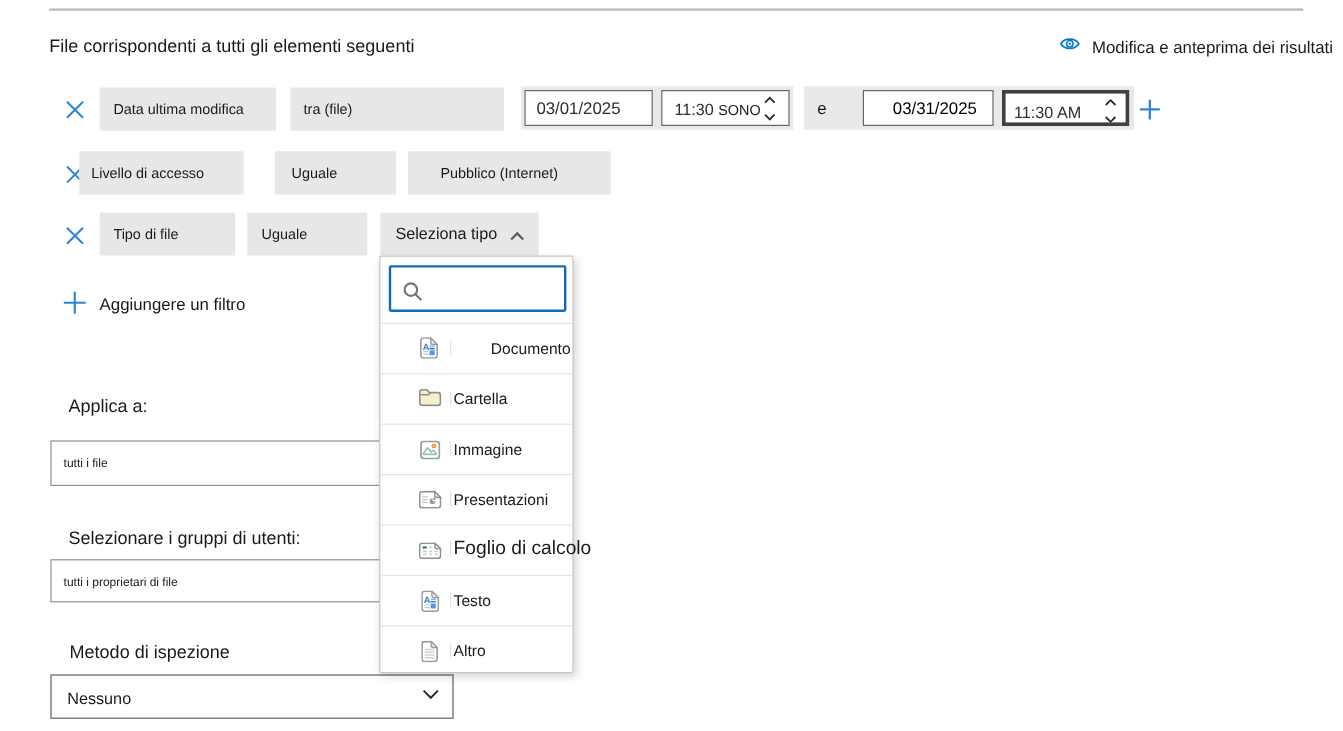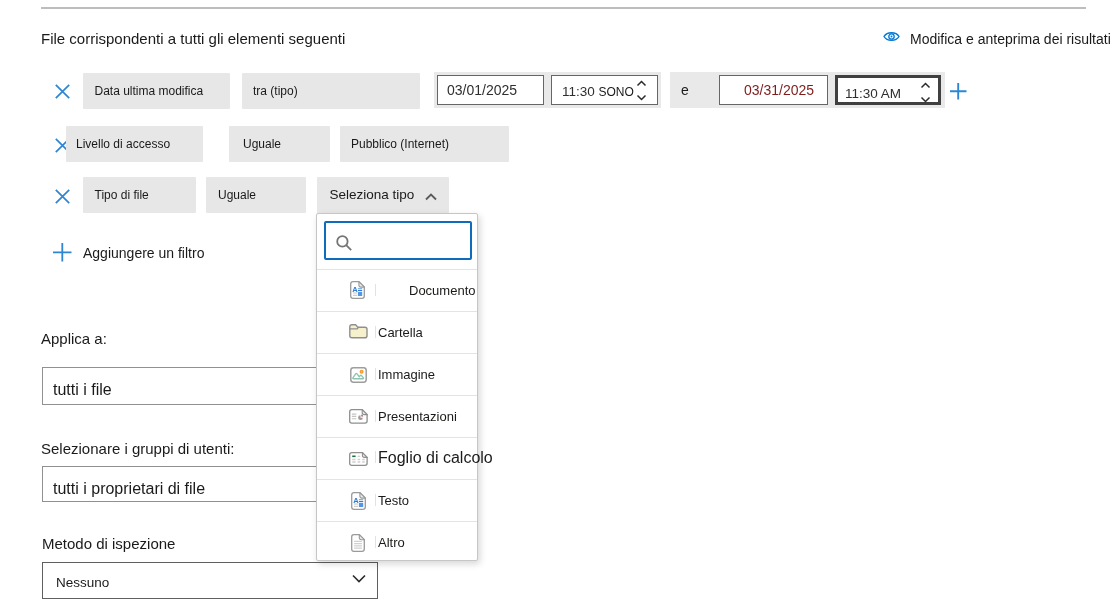--- a/index.html
+++ b/index.html
@@ -1,22 +1,22 @@
 <!DOCTYPE html>
 <html><head>
 <meta charset="utf-8">
 <style>
 * { margin:0; padding:0; box-sizing:border-box; }
 html,body { width:1119px; height:609px; background:#fff; font-family:"Liberation Sans", sans-serif; color:#1a1a1a; overflow:hidden; }
 .abs { position:absolute; }
 .gbtn { position:absolute; background:#e7e7e7; height:36px; display:flex; align-items:center; font-size:12px; color:#1a1a1a; border-radius:1px; }
 .xic { position:absolute; }
-.lbl { position:absolute; font-size:15px; color:#1a1a1a; }
+.lbl { position:absolute; font-size:15px; color:#1a1a1a;margin-left:16px; }
 .inpt { position:absolute; background:#fff; border:1px solid #919191; }
-.itxt { position:absolute; font-size:16px; color:#1a1a1a; }
+.itxt { position:absolute; font-size:10px; color:#1a1a1a; }
 .sep { position:absolute; left:0; width:100%; height:1px; background:#e3e3e3; }
 .item-txt { position:absolute; left:61px; font-size:13px; color:#1b1a19; white-space:nowrap; }
 .vline { position:absolute; left:58px; width:1px; height:12px; background:#e2e2e2; }
 </style>
 </head>
 <body>
 
 <div class="abs" style="left:41px; top:7px; width:1045px; height:1.5px; background:#bdbdbd;"></div>
 
 <div class="abs" style="left:41px; top:30px; font-size:15px;">File corrispondenti a tutti gli elementi seguenti</div>
@@ -25,53 +25,53 @@
   <path d="M1 6.5 C4 1.4 13 1.4 16 6.5 C13 11.6 4 11.6 1 6.5 Z" fill="none" stroke="#0078d4" stroke-width="1.4"></path>
   <circle cx="8.5" cy="6.5" r="2.7" fill="none" stroke="#0078d4" stroke-width="1.3"></circle>
   <circle cx="8.5" cy="6.5" r="1" fill="#0078d4"></circle>
 </svg>
 <div class="abs" style="left:910px; top:31px; font-size:14px;">Modifica e anteprima dei risultati</div>
 
 <svg class="xic" style="left:55px; top:84px;" width="15" height="15" viewBox="0 0 15 15">
     <path d="M0.8 0.8 L14.2 14.2 M14.2 0.8 L0.8 14.2" stroke="#2e86d2" stroke-width="1.7" fill="none"></path>
   </svg>
 <div class="gbtn" style="left:82.5px; top:72.5px; width:147.5px; padding-left:12px;">Data ultima modifica</div>
-<div class="gbtn" style="left:242px; top:72.5px; width:178px; padding-left:11px;">tra (tipo)</div>
+<div class="gbtn" style="left:242px; top:72.5px; width:178px; padding-left:11px;">tra (file)</div>
 
 <div class="abs" style="left:434px; top:72px; width:227px; height:36px; background:#e9e9e9;"></div>
 <div class="abs" style="left:437px; top:75px; width:107px; height:30px; background:#fff; border:1px solid #666; font-size:14px; color:#2f2f2f; display:flex; align-items:center; padding-left:9px;">03/01/2025</div>
 <div class="abs" style="left:551px; top:75px; width:107px; height:30px; background:#fff; border:1px solid #666;">
   <span class="abs" style="left:10px; top:7.5px; font-size:13.5px; color:#2f2f2f;">11:30</span>
   <span class="abs" style="left:46.5px; top:9px; font-size:12px; color:#1a1a1a;">SONO</span>
   <svg class="abs" style="left:84px; top:4px;" width="11" height="21" viewBox="0 0 11 21">
       <path d="M1.5 5.5 L5.5 1.5 L9.5 5.5" fill="none" stroke="#2a2a2a" stroke-width="1.5"></path>
       <path d="M1.5 15.5 L5.5 19.5 L9.5 15.5" fill="none" stroke="#2a2a2a" stroke-width="1.5"></path>
     </svg>
 </div>
 
 <div class="abs" style="left:670px; top:72px; width:275px; height:36px; background:#e9e9e9;"></div>
 <div class="abs" style="left:681px; top:82px; font-size:14px;">e</div>
-<div class="abs" style="left:719px; top:75px; width:109px; height:30px; background:#fff; border:1px solid #666; font-size:14px; color:#7f1d1d; display:flex; align-items:center; padding-left:24px;">03/31/2025</div>
+<div class="abs" style="left:719px; top:75px; width:109px; height:30px; background:#fff; border:1px solid #666; font-size:14px; color:#000000; display:flex; align-items:center; padding-left:24px;">03/31/2025</div>
 <div class="abs" style="left:835px; top:75px; width:106px; height:30px; background:#fff; border:3px solid #404040;">
   <span class="abs" style="left:7px; top:7.5px; font-size:13.5px; color:#2f2f2f;">11:30 AM</span>
   <svg class="abs" style="left:82px; top:4px;" width="11" height="21" viewBox="0 0 11 21">
       <path d="M1.5 5.5 L5.5 1.5 L9.5 5.5" fill="none" stroke="#2a2a2a" stroke-width="1.5"></path>
       <path d="M1.5 15.5 L5.5 19.5 L9.5 15.5" fill="none" stroke="#2a2a2a" stroke-width="1.5"></path>
     </svg>
 </div>
 <svg class="abs" style="left:950px; top:83px;" width="17" height="17" viewBox="0 0 17 17">
     <path d="M8.2 0 V16.5 M0 8.2 H16.5" stroke="#2e86d2" stroke-width="1.9" fill="none"></path>
   </svg>
 
 <svg class="xic" style="left:55px; top:138px;" width="15" height="15" viewBox="0 0 15 15">
     <path d="M0.8 0.8 L14.2 14.2 M14.2 0.8 L0.8 14.2" stroke="#2e86d2" stroke-width="1.7" fill="none"></path>
   </svg>
 <div class="gbtn" style="left:66px; top:125.5px; width:136.5px; padding-left:10px;">Livello di accesso</div>
 <div class="gbtn" style="left:229px; top:125.5px; width:101px; padding-left:14px;">Uguale</div>
-<div class="gbtn" style="left:340px; top:125.5px; width:169px; padding-left:11px;">Pubblico (Internet)</div>
+<div class="gbtn" style="left:340px; top:125.5px; width:169px; padding-left:27px;">Pubblico (Internet)</div>
 
 <svg class="xic" style="left:55px; top:189px;" width="15" height="15" viewBox="0 0 15 15">
     <path d="M0.8 0.8 L14.2 14.2 M14.2 0.8 L0.8 14.2" stroke="#2e86d2" stroke-width="1.7" fill="none"></path>
   </svg>
 <div class="gbtn" style="left:82.5px; top:176.5px; width:113px; padding-left:12px;">Tipo di file</div>
 <div class="gbtn" style="left:206px; top:176.5px; width:100px; padding-left:12px;">Uguale</div>
 <div class="gbtn" style="left:316.5px; top:176.5px; width:132.5px; padding-left:13px; font-size:13.5px;">Seleziona tipo</div>
 <svg class="abs" style="left:425px; top:191.5px;" width="12" height="11" viewBox="0 0 12 11">
     <path d="M1 7.5 L6 2.5 L11 7.5" fill="none" stroke="#5a5a5a" stroke-width="1.8"></path>
   </svg>

